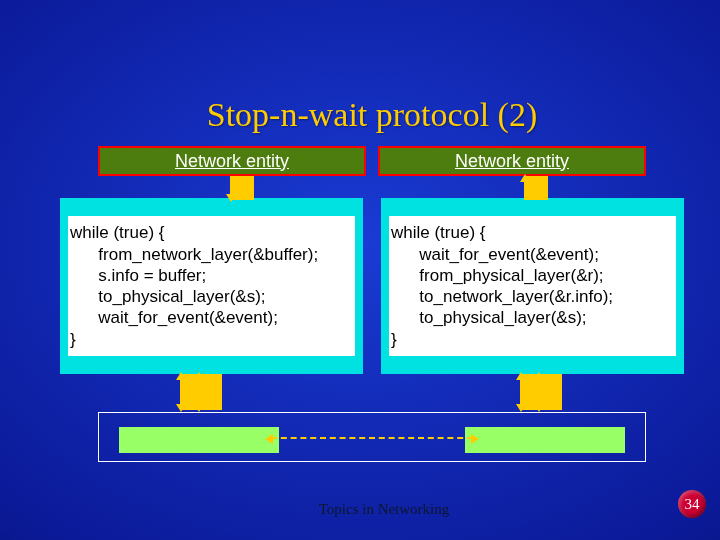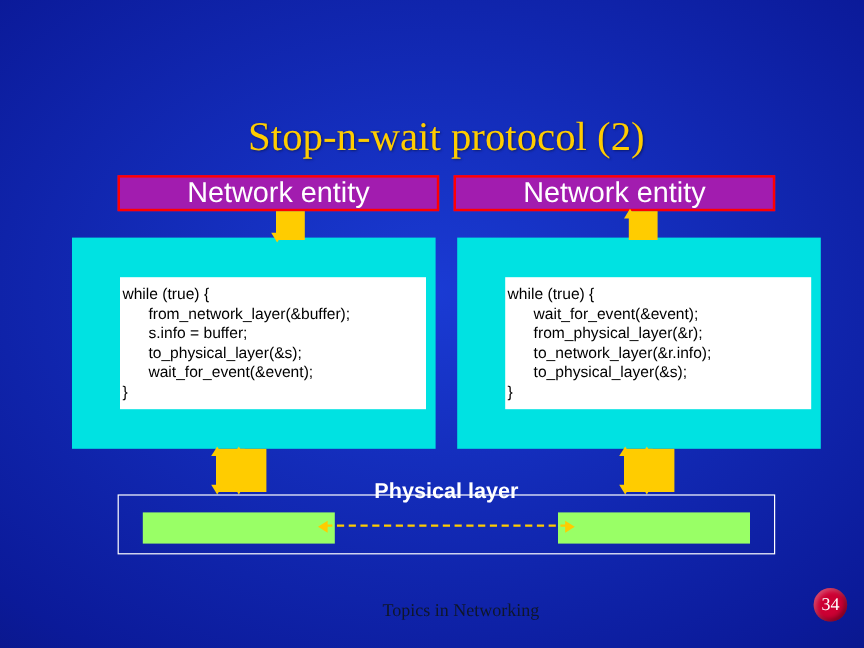--- a/index.html
+++ b/index.html
@@ -23,26 +23,27 @@
   .entities {
     display: flex;
     justify-content: space-between;
     padding: 0 74px;
     margin-top: 6px;
   }
   .entity-box {
     width: 268px;
     height: 30px;
     border: 2px solid #ff0000;
-    background: #a21caf;
+    background: #4d7c0f;
     color: #fff;
-    font-size: 24px;
+    font-size: 18px;
     display: flex;
     align-items: center;
     justify-content: center;
+    text-decoration: underline;
   }
   .arrow-row1 {
     position: relative;
     height: 20px;
     margin-top: 2px;
     padding: 0 74px;
   }
   .arrow-row1 .down, .arrow-row1 .up {
     position: absolute;
     width: 2px;
@@ -80,25 +81,24 @@
     display: flex;
     align-items: center;
     justify-content: center;
     padding: 20px 8px;
   }
   .codebox {
     background: #fff;
     width: 100%;
     padding: 6px 4px 6px 2px;
     font-family: Arial, Helvetica, sans-serif;
-    font-size: 13px;
+    font-size: 17px;
     line-height: 1.25;
     white-space: pre;
     color: #000;
-    margin-left: 32px;
   }
   .arrow-row2 {
     position: relative;
     height: 38px;
   }
   .double-arrow {
     position: absolute;
     top: 0;
     height: 36px;
     width: 2px;
@@ -237,21 +237,20 @@
 </div>
 
 <div class="arrow-row2">
   <div class="double-arrow da1"></div>
   <div class="double-arrow da2"></div>
   <div class="double-arrow da3"></div>
   <div class="double-arrow da4"></div>
 </div>
 
 <div class="phys-frame">
-  <div class="phys-label">Physical layer</div>
   <div class="phys-row">
     <div class="phys-block"></div>
     <div class="dash-arrow"></div>
     <div class="phys-block"></div>
   </div>
 </div>
 
 <div class="footer">Topics in Networking</div>
 <div class="pagenum">34</div>
 

